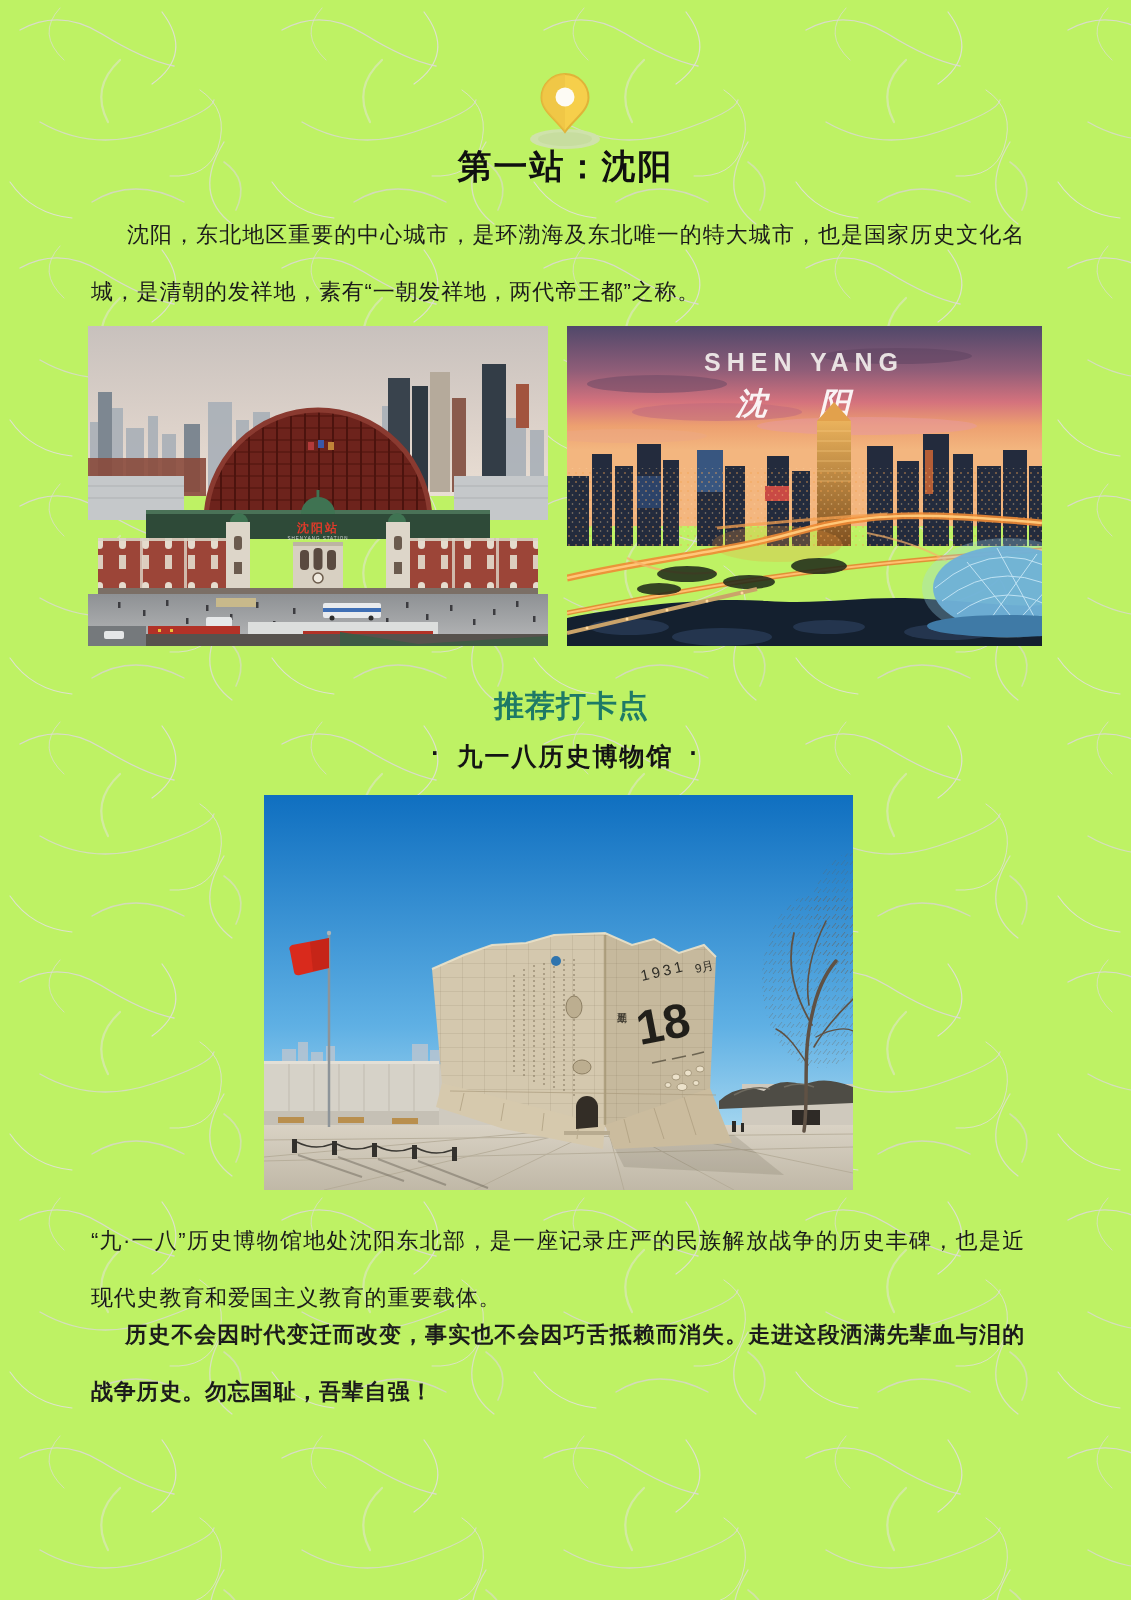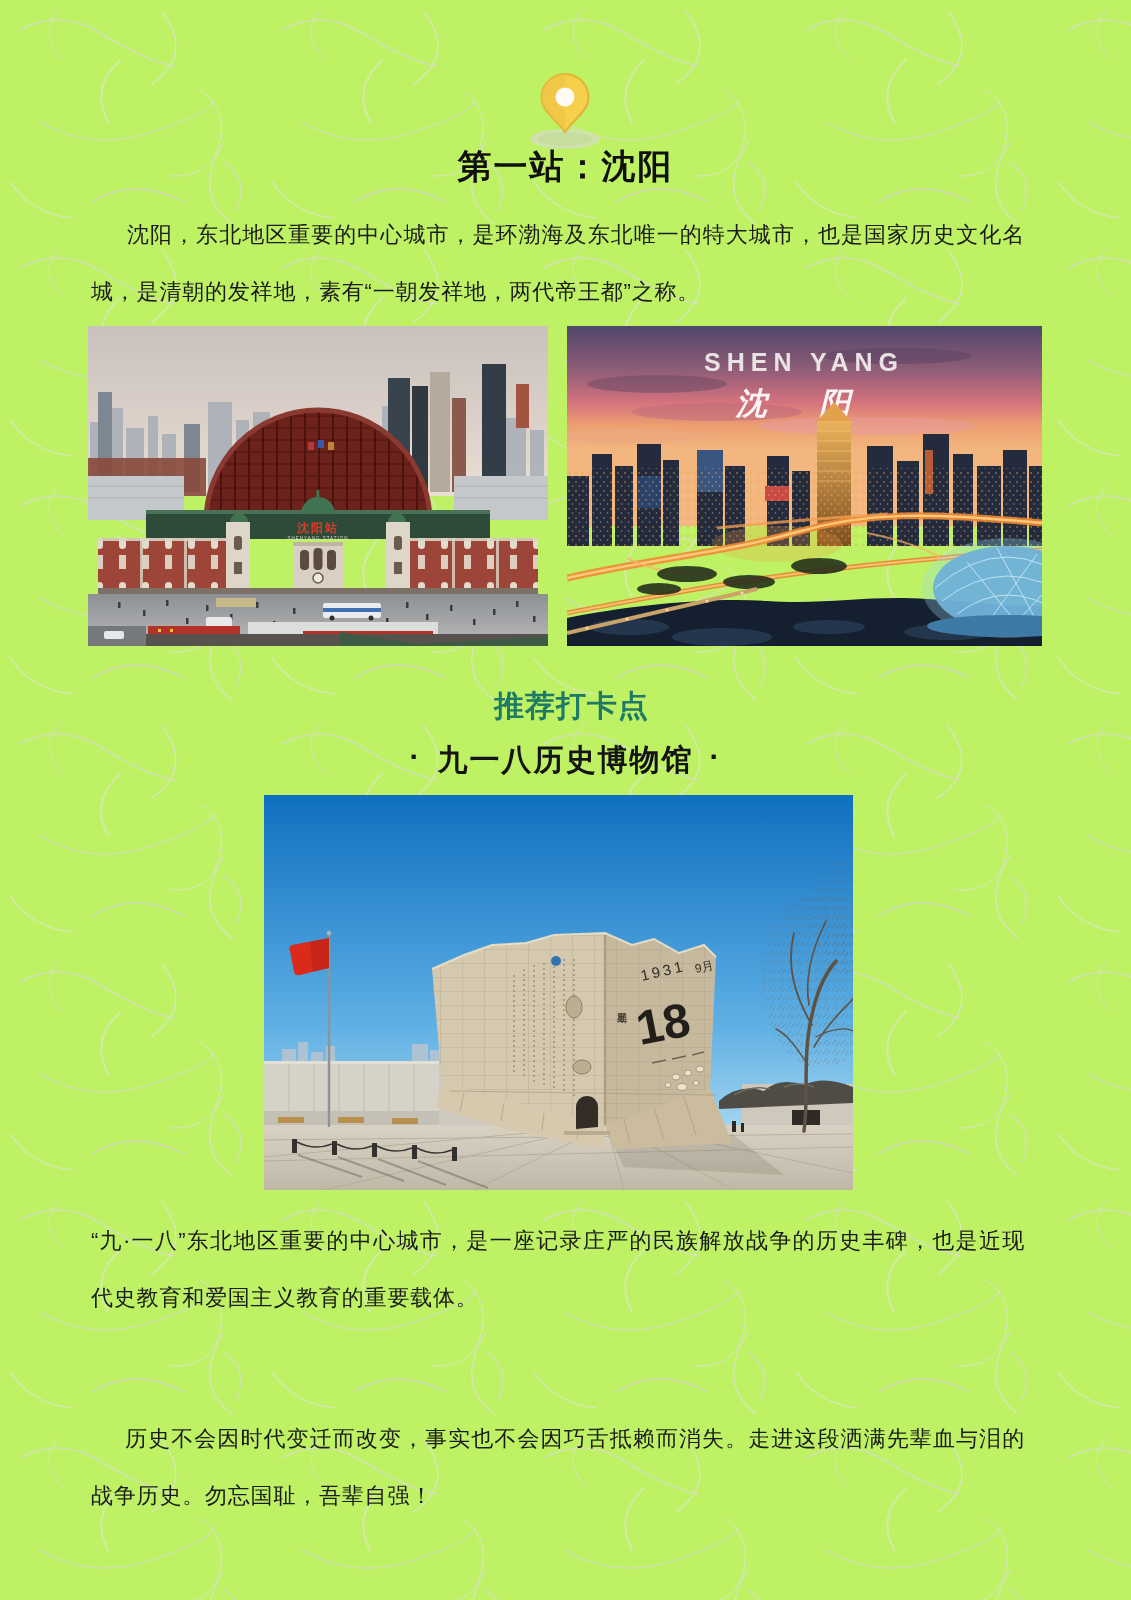--- a/index.html
+++ b/index.html
@@ -15,32 +15,32 @@
     position:absolute; top:144px; left:0; width:100%; margin:0;
     text-align:center; font-size:34px; font-weight:800; letter-spacing:2px; color:#101010;
   }
   .body-p{
     position:absolute; left:85px; width:934px; margin:6px;
     font-size:22px; line-height:57px; letter-spacing:.8px; font-weight:500;
     text-align:justify;
   }
   .intro{top:200px; text-indent:36px;}
   .museum-p{top:1206px;}
-  .closing{top:1404px; font-weight:400; text-indent:34px;}
+  .closing{top:1300px; font-weight:700; text-indent:34px;}
   .photo{position:absolute; display:block;}
   .photo-left{left:88px;  top:326px;}
   .photo-right{left:567px; top:326px;}
   .photo-museum{left:264px; top:795px;}
   .section-heading{
     position:absolute; top:680px; left:0; width:100%; margin:6px;
     text-align:center; font-size:30px; font-weight:800; letter-spacing:1px; color:#1e7a66;
   }
   .sub-heading{
     position:absolute; top:740px; left:0; width:100%; margin:0;
-    text-align:center; font-size:30px; font-weight:800; letter-spacing:2px; color:#141414;
+    text-align:center; font-size:25px; font-weight:800; letter-spacing:2px; color:#141414;
   }
   .sub-heading .dot{display:inline-block; margin:0 16px; transform:translateY(-3px); font-weight:900;}
   svg text{font-family:"Liberation Sans","DejaVu Sans",sans-serif;}
 </style>
 </head>
 <body>
 
 <div class="page">
 
   <svg class="texture" width="1131" height="1600" aria-hidden="true">
@@ -520,17 +520,17 @@
         <line x1="74" y1="362" x2="140" y2="386"></line>
       <line x1="114" y1="364" x2="182" y2="390"></line>
         <line x1="154" y1="366" x2="224" y2="393"></line>
     </g>
     <g fill="#2c2a27">
         <rect x="468" y="326" width="4" height="11"></rect>
         <rect x="477" y="328" width="3" height="9"></rect>
       </g>
   </svg>
 
-  <p class="body-p museum-p">“九·一八”东北地区重要的中心城市，是一座记录庄严的民族解放战争的历史丰碑，也是近现代史教育和爱国主义教育的重要载体。</p>
+  <p class="body-p museum-p">“九·一八”历史博物馆地处沈阳东北部，是一座记录庄严的民族解放战争的历史丰碑，也是近现代史教育和爱国主义教育的重要载体。</p>
 
   <p class="body-p closing">历史不会因时代变迁而改变，事实也不会因巧舌抵赖而消失。走进这段洒满先辈血与泪的战争历史。勿忘国耻，吾辈自强！</p>
 
 </div>
 
 </body></html>

